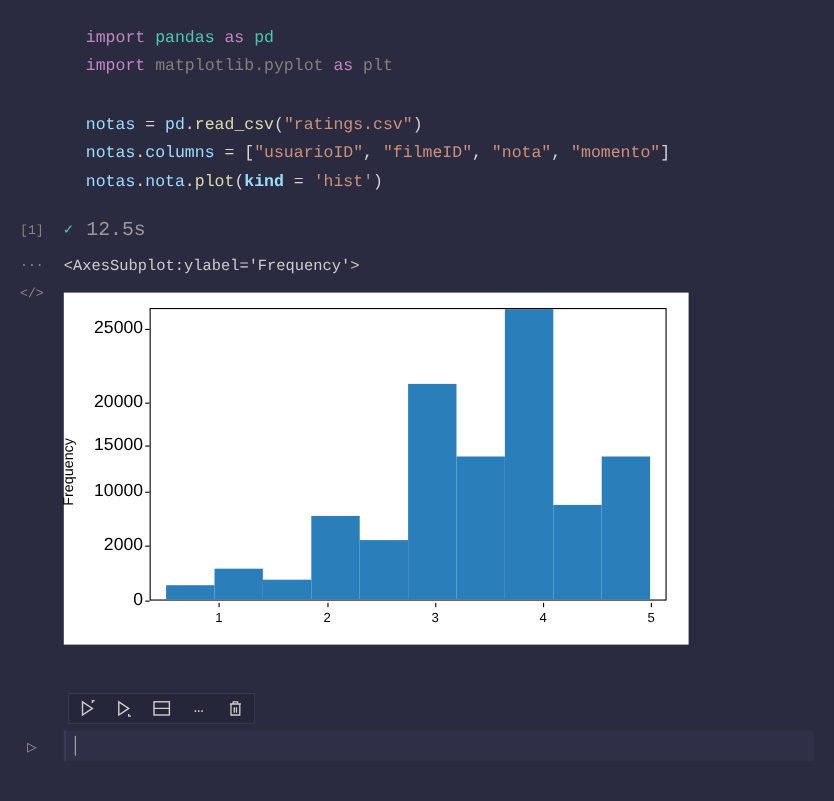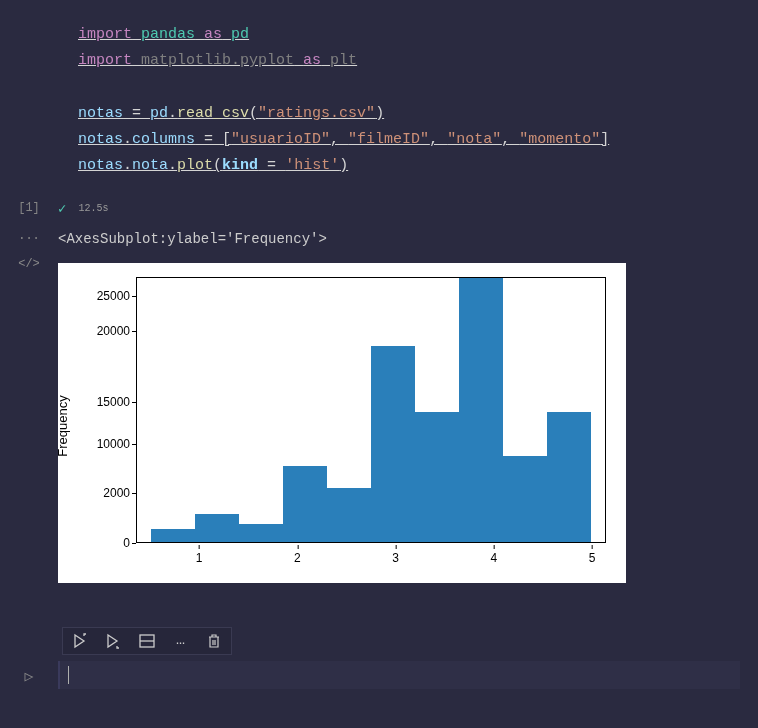--- a/index.html
+++ b/index.html
@@ -27,37 +27,36 @@
       color: #858585;
       font-size: 12px;
     }
     .gutter-icon { color: #888; }
     .cell-body { flex: 1; padding: 4px 0; }
     .code-block {
       padding: 12px 20px 12px 20px;
       line-height: 1.75;
       font-size: 15px;
       white-space: pre;
-      text-decoration: underline;
     }
     .kw { color: #c586c0; }
     .mod { color: #4ec9b0; }
     .fn { color: #dcdcaa; }
     .str { color: #ce9178; }
     .id { color: #9cdcfe; }
     .plain { color: #d4d4d4; }
     .dim { color: #808080; }
     .meta-row {
       display: flex;
       align-items: center;
       padding: 4px 0 4px 0;
     }
     .meta-row .gutter { padding-top: 0; align-items: center; }
     .check { color: #4ec9b0; margin-right: 12px; }
-    .time { color: #999; font-size: 10px; }
+    .time { color: #999; font-size: 18px; }
     .output-text {
       color: #cccccc;
       padding: 6px 0;
     }
     .plot-area {
       background: #fff;
       margin: 6px 0 10px 0;
       padding: 10px 8px 4px 8px;
       width: 568px;
     }
@@ -81,21 +80,21 @@
       top: 0;
       width: 58px;
       height: 270px;
     }
     .ytick {
       position: absolute;
       right: 6px;
       transform: translateY(-50%);
       color: #000;
       font-family: sans-serif;
-      font-size: 12px;
+      font-size: 16px;
       text-align: right;
     }
     .ytick::after {
       content: "";
       position: absolute;
       right: -6px;
       top: 50%;
       width: 4px;
       height: 1px;
       background: #000;
@@ -219,21 +218,21 @@
     <div class="gutter gutter-icon">&lt;/&gt;</div>
     <div class="cell-body">
       <div class="plot-area">
         <div class="plot-inner">
           <div class="ylabel">Frequency</div>
           <div class="yaxis" id="yaxis">
               <div class="ytick" style="top: 270px;">0</div>
               <div class="ytick" style="top: 220.741px;">2000</div>
               <div class="ytick" style="top: 171.481px;">10000</div>
               <div class="ytick" style="top: 129px;">15000</div>
-              <div class="ytick" style="top: 58px;">20000</div>
+              <div class="ytick" style="top: 90px;">20000</div>
               <div class="ytick" style="top: 23.7037px;">25000</div>
             </div>
           <div class="chart-box">
             <div class="bars" id="bars">
                 <div class="bar" style="height: 4.81481%;"></div>
                 <div class="bar" style="height: 10.3704%;"></div>
                 <div class="bar" style="height: 6.66667%;"></div>
                 <div class="bar" style="height: 28.5185%;"></div>
                 <div class="bar" style="height: 20.3704%;"></div>
                 <div class="bar" style="height: 74.0741%;"></div>

